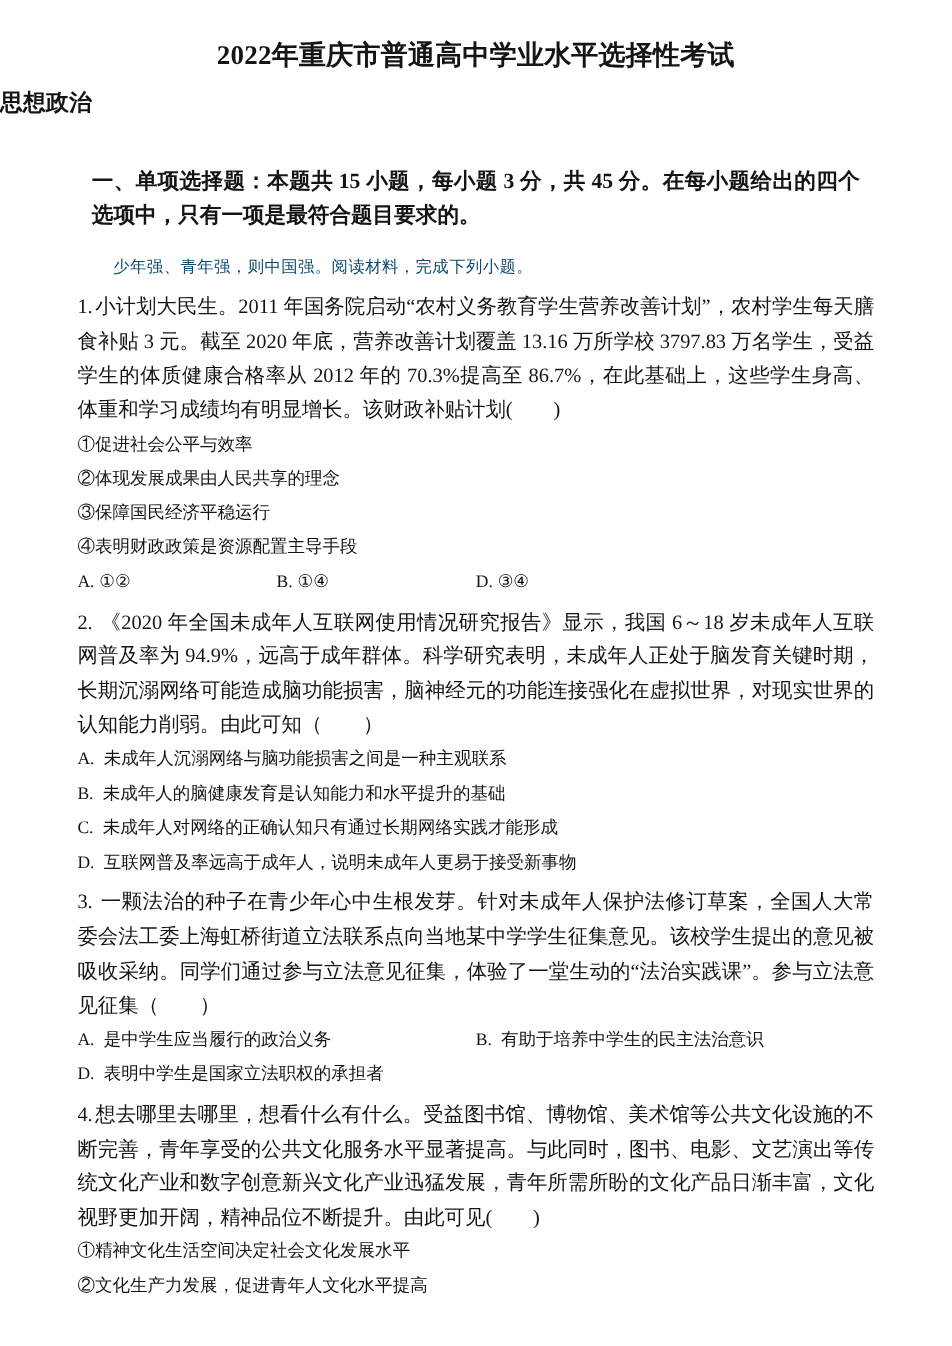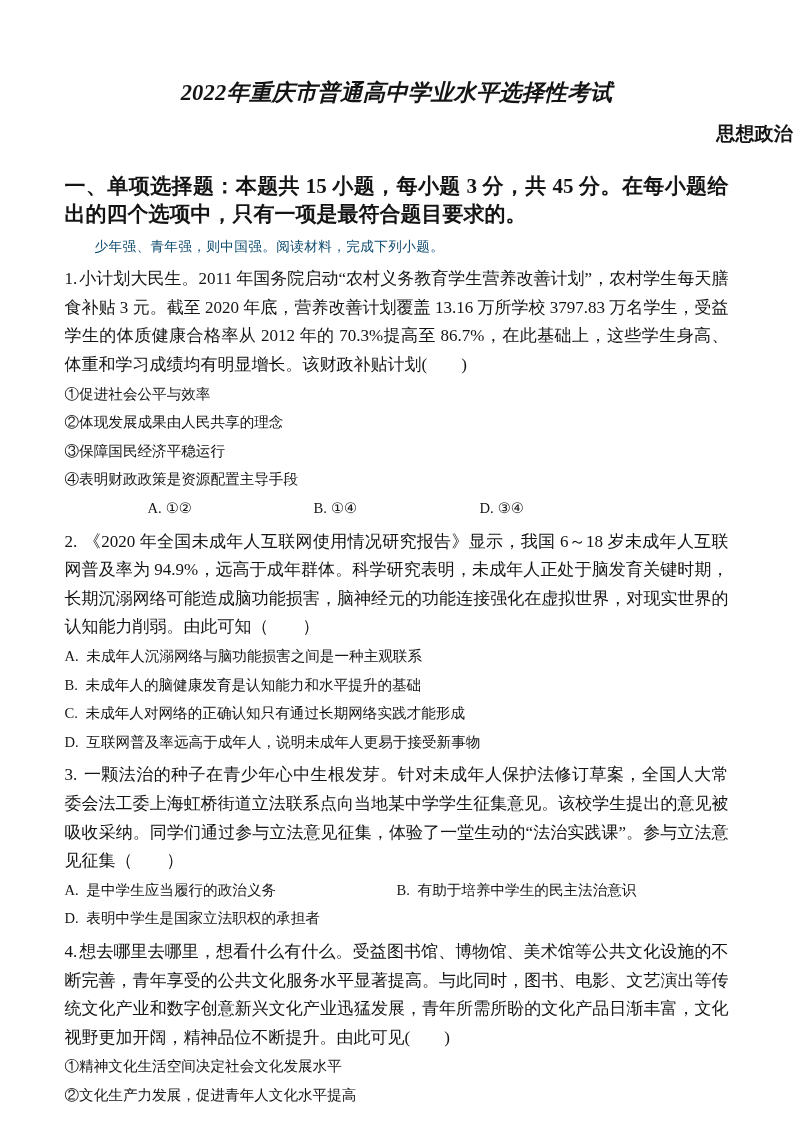--- a/index.html
+++ b/index.html
@@ -24,48 +24,47 @@
   }
 
   
   .exam-title {
     text-align: center;
     font-weight: bold;
     font-size: 22.5px;
     line-height: 1.2;
     letter-spacing: 0.2px;
     margin: 0;
-    padding-top: 79px;
-    font-style: italic;
+    padding-top: 32px;
   }
   .exam-subject {
-    text-align: right;
+    text-align: left;
     font-weight: bold;
     font-size: 19px;
     line-height: 1.2;
     letter-spacing: 0.2px;
     margin: 0;
     padding-top: 17px;
   }
 
   
   .body-wrap {
     margin: 0 auto;
     width: 664px;           
     padding-top: 26px;
   }
 
   
   .section-heading {
     font-weight: bold;
-    font-size: 21px;
+    font-size: 18px;
     line-height: 28.5px;
     text-align: justify;
     text-justify: inter-ideograph;
-    margin: 0;
+    margin: 12px;
   }
 
   
   .material-lead {
     font-family: "DejaVu Serif", "Liberation Serif", serif;
     font-size: 13.6px;
     line-height: 28.5px;
     text-indent: 2.2em;
     margin: 0;
     padding-top: 3px;
@@ -95,21 +94,20 @@
     font-size: 14.6px;
     line-height: 28.6px;
     margin: 0;
     text-align: left;
     white-space: nowrap;
   }
   .opt-row-4 {
     display: flex;
     font-size: 14.6px;
     line-height: 28.6px;
-    justify-content: center;
   }
   .opt-row-4 > div {
     width: 25%;
     white-space: nowrap;
   }
   .opt-row-2 {
     display: flex;
     font-size: 14.6px;
     line-height: 28.6px;
   }

